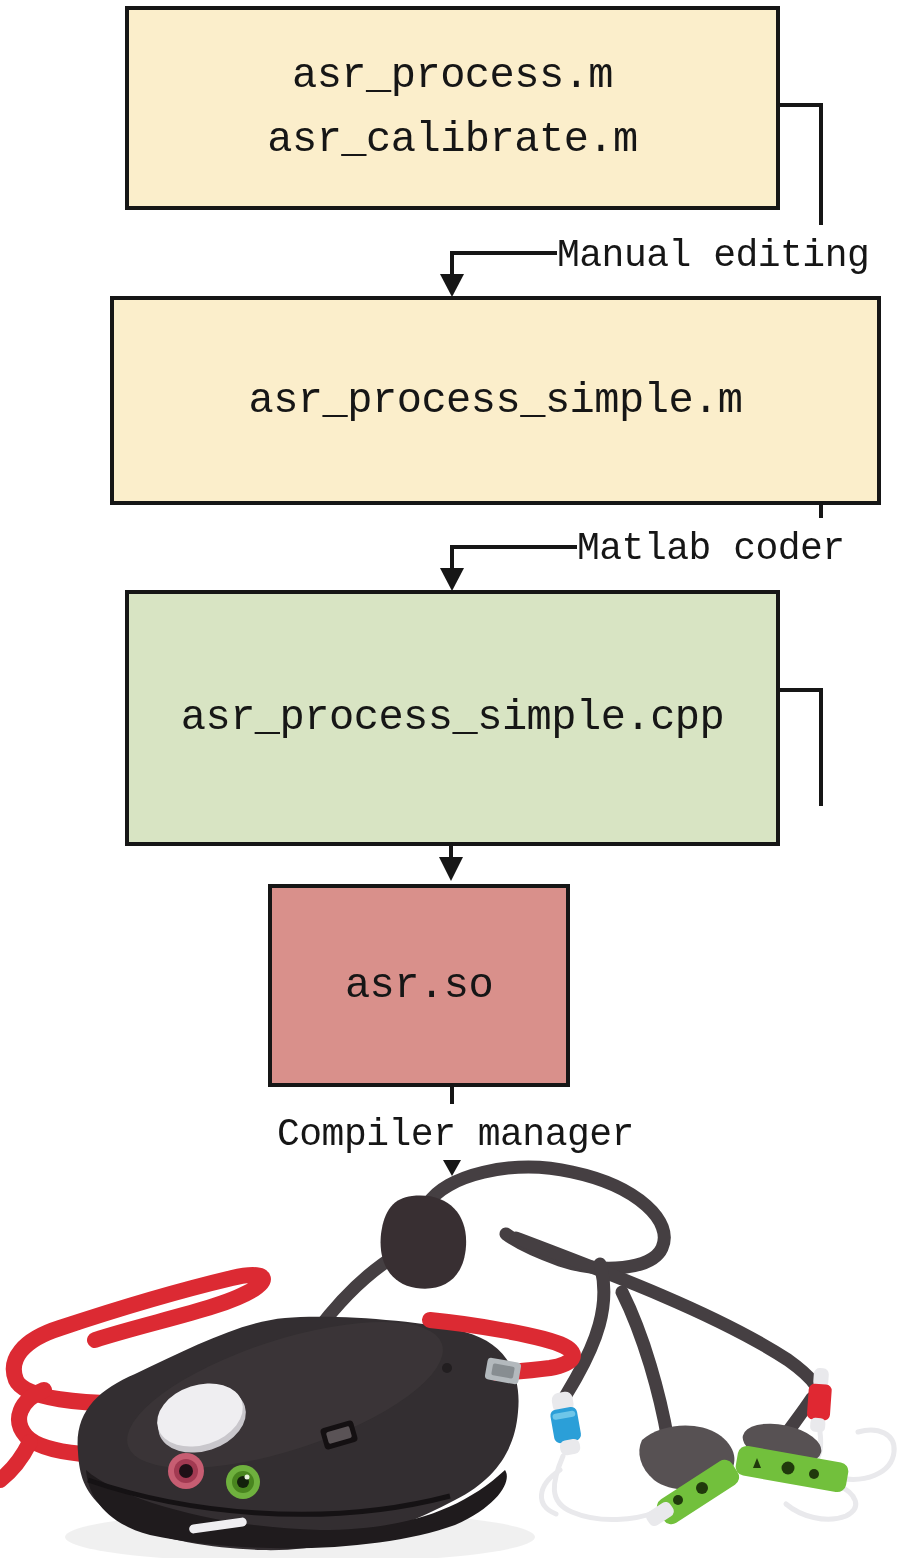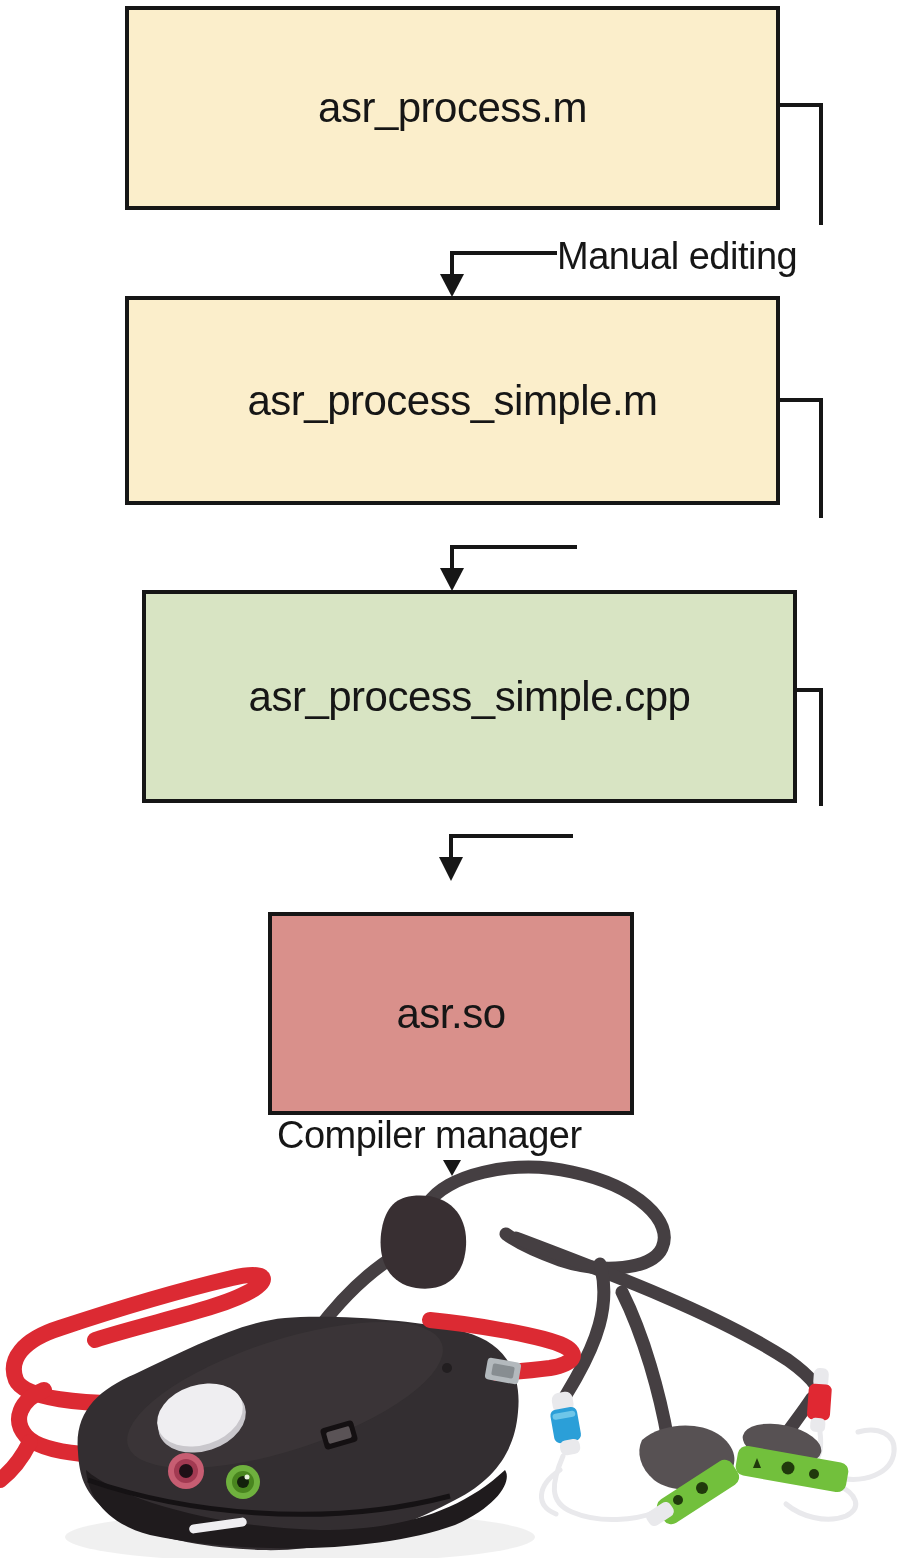--- a/index.html
+++ b/index.html
@@ -1,18 +1,18 @@
 <!DOCTYPE html>
 <html style="--ink: #161616; --box_matlab: #fbeecb; --box_cpp: #d8e4c3; --box_lib: #d9908b; --strap_red: #dc2a33; --cable_gray: #453f42; --device_black: #332e31; --device_dark: #1f1b1d; --device_sheen: #403a3d; --button_white: #efeef1; --jack_pink: #c75d72; --jack_green: #6fb13e; --clip_green: #72c03c; --clip_cap_gray: #575153; --connector_blue: #2b9fd8; --connector_red: #e02832; --wire_white: #e9e9ec; --buckle_gray: #b3b9bd;"><head>
 <meta charset="utf-8">
 <style>
   html,body{margin:0;padding:0;background:#ffffff;}
   .canvas{
     position:relative;width:904px;height:1558px;background:#ffffff;overflow:hidden;
-    font-family:Liberation Sans, sans-serif;color:var(--ink,#161616);
+    font-family:Liberation Mono, monospace;color:var(--ink,#161616);
   }
   .canvas svg{position:absolute;left:0;top:0;}
   .box{
     position:absolute;box-sizing:border-box;border:4px solid var(--ink,#161616);
     display:flex;flex-direction:column;align-items:center;justify-content:center;
     text-align:center;z-index:2;
   }
   .box .fline{font-size:42px;line-height:64px;letter-spacing:-0.5px;white-space:nowrap;}
   .box-matlab{background:var(--box_matlab,#fbeecb);}
   .box-cpp{background:var(--box_cpp,#d8e4c3);}
@@ -151,30 +151,32 @@
         <rect x="-56" y="-15" width="112" height="30" rx="9" transform="translate(792 1469) rotate(10)" fill="var(--clip_green)"></rect>
         <polygon points="753,1468 761,1468 757,1458" fill="#203a0c"></polygon>
         <circle cx="788" cy="1468" r="6.5" fill="#203a0c"></circle>
         <circle cx="814" cy="1474" r="5" fill="#203a0c"></circle>
       </g>
     </g>
   </svg>
 
   <div class="box box-matlab" style="left:125px;top:6px;width:655px;height:204px">
     <div class="fline">asr_process.m</div>
+    <div class="fline">asr_calibrate.m</div>
   </div>
 
-  <div class="box box-matlab" style="left:125px;top:296px;width:655px;height:209px">
+  <div class="box box-matlab" style="left:110px;top:296px;width:771px;height:209px">
     <div class="fline">asr_process_simple.m</div>
   </div>
 
-  <div class="box box-cpp" style="left:142px;top:590px;width:655px;height:213px">
+  <div class="box box-cpp" style="left:125px;top:590px;width:655px;height:256px">
     <div class="fline">asr_process_simple.cpp</div>
   </div>
 
-  <div class="box box-lib" style="left:268px;top:912px;width:366px;height:203px">
+  <div class="box box-lib" style="left:268px;top:884px;width:302px;height:203px">
     <div class="fline">asr.so</div>
   </div>
 
   <div class="steplabel" style="left:557px;top:233px">Manual editing</div>
+  <div class="steplabel" style="left:577px;top:526px">Matlab coder</div>
   <div class="steplabel" style="left:277px;top:1112px">Compiler manager</div>
 
 </div>
 
 </body></html>

